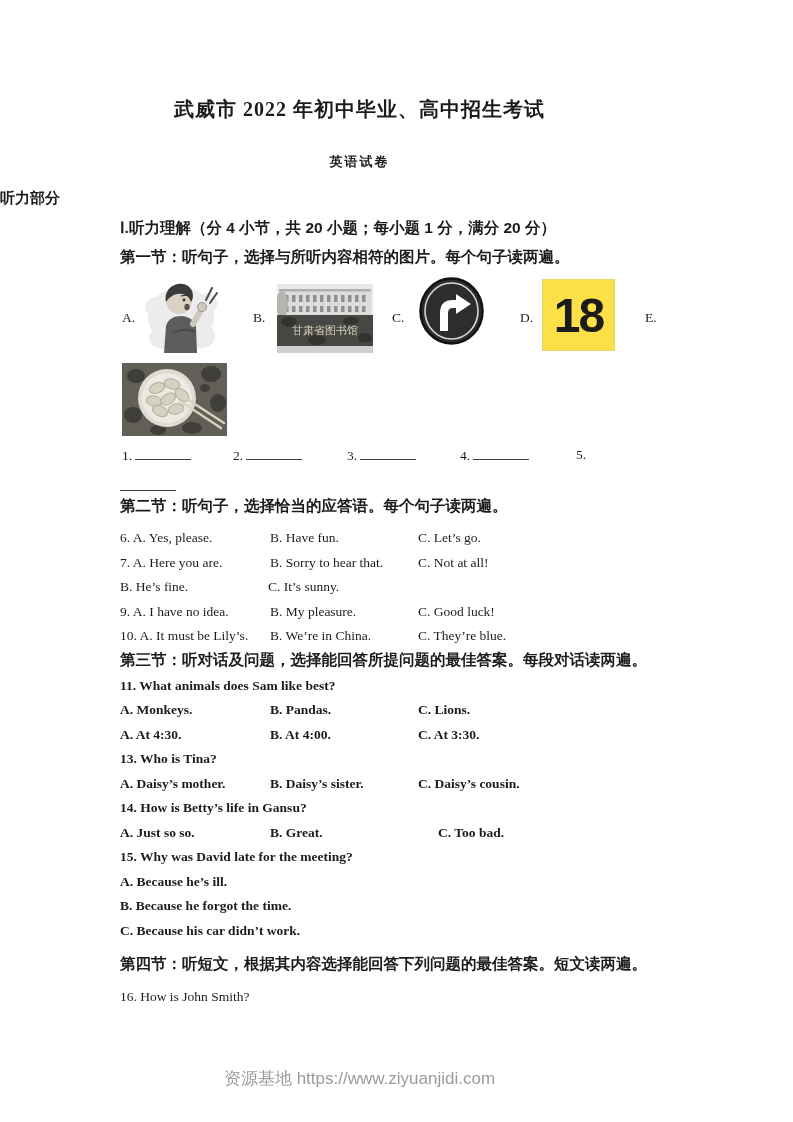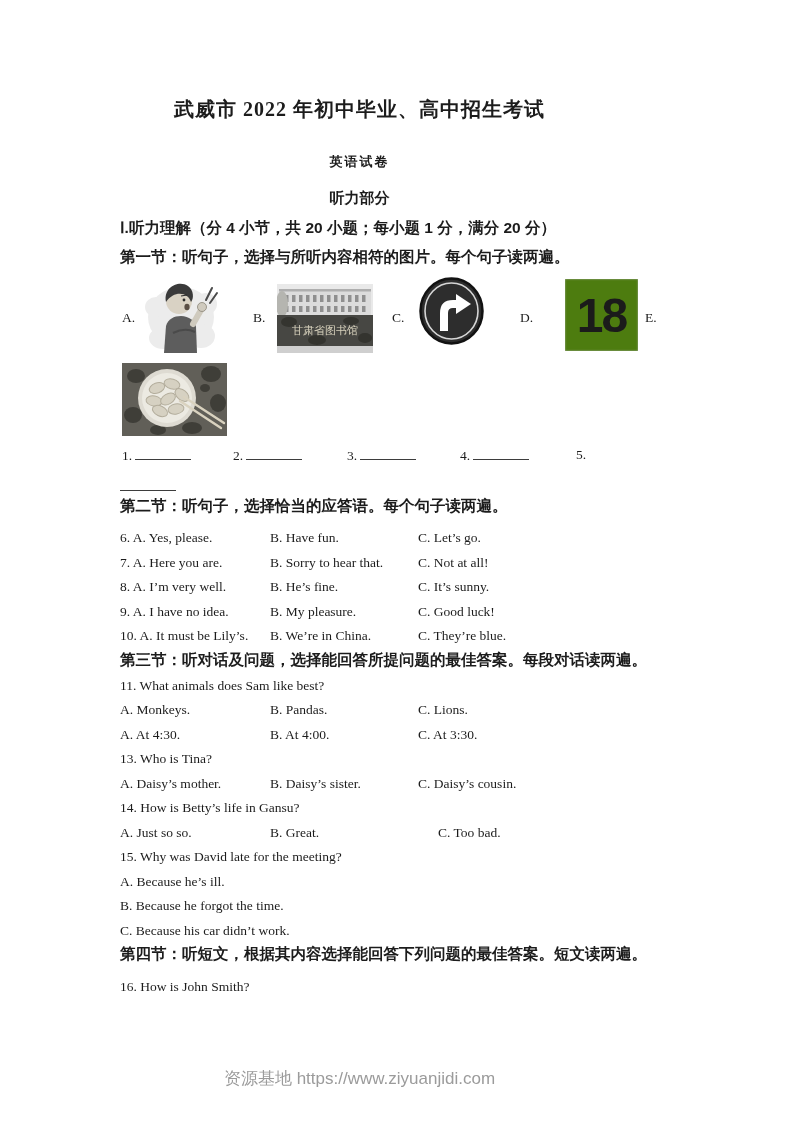--- a/index.html
+++ b/index.html
@@ -2,59 +2,59 @@
 <html><head>
 <meta charset="utf-8">
 <style>
   html,body { margin:0; padding:0; }
   body { width:793px; height:1122px; background:#ffffff; position:relative; overflow:hidden;
          font-family:"Liberation Serif", serif; color:#1c1c1c; }
   .page { position:relative; width:719px; height:1122px; }
 
   .title { padding-top:96px; text-align:center; font-size:20px; font-weight:bold; letter-spacing:1px; line-height:26px; }
   .subtitle { margin-top:27px; text-align:center; font-size:13px; font-weight:bold; letter-spacing:2px; line-height:26px; }
-  .part-heading { margin-top:13px; text-align:center; font-size:15px; font-weight:bold; line-height:20px; }
+  .part-heading { margin-top:13px; font-size:15px; font-weight:bold; line-height:20px; }
 
   .content { padding:0 20px 0 120px; }
 
   .cn-heading { font-weight:bold; font-size:15.5px; line-height:22px; font-family:"Liberation Sans","Liberation Serif",sans-serif; }
   .sec1-heading { margin-top:9px; }
   .p1-heading { margin-top:7px; }
   .p2-heading { margin-top:2px; }
   .p3-heading { }
-  .p4-heading { margin-top:0px; }
+  .p4-heading { margin-top:10px; }
 
   .en { font-size:13.5px; }
 
   
   .pictures-row { position:relative; height:78px; margin-top:8px; }
   .pictures-row .pic-label { position:absolute; top:34px; font-size:13.5px; }
   .pic { position:absolute; display:block; }
 
-  .num18-box { position:absolute; left:445px; top:3px; width:73px; height:72px; background:#4d7c0f;
+  .num18-box { position:absolute; left:422px; top:3px; width:73px; height:72px; background:#fde047;
                display:flex; align-items:center; justify-content:center;
                font-family:"Liberation Sans",sans-serif; font-weight:bold; font-size:48px; color:#1b1b1b;
                letter-spacing:-2px; box-shadow:0 0 2px #bbb inset; }
 
   .dumpling-row { margin-top:9px; height:73px; position:relative; }
 
   
   .blanks-row { position:relative; height:17px; margin-top:11px; font-size:13.5px; }
   .blanks-row .blank-item { position:absolute; top:0; white-space:nowrap; }
   .blank-line { display:inline-block; width:56px; height:12px; border-bottom:1.3px solid #3d3d3d; margin-left:3px; }
   .lone-blank { margin-top:13px; height:16px; }
 
   
   .qrows { margin-top:9px; }
   .qrow { display:flex; line-height:24.5px; white-space:nowrap; }
   .qrow .col-a { min-width:142px; padding-right:8px; }
   .qrow .col-b { min-width:140px; padding-right:8px; }
   .qrow .col-c { flex:1; }
   .qline { line-height:24.5px; white-space:nowrap; }
-  .p3-rows { margin-top:3px; }
+  .p3-rows { margin-top:3px;font-weight:bold; }
 
   .q16 { margin-top:10px; }
 
   .footer { position:absolute; left:0; bottom:32px; width:100%; text-align:center;
             font-family:Liberation Sans, sans-serif; font-size:17px; color:#9b9b9b; }
 </style>
 </head>
 <body>
 
 <div class="page">
@@ -200,21 +200,20 @@
         <span class="col-a">6. A. Yes, please.</span>
         <span class="col-b">B. Have fun.</span>
         <span class="col-c">C. Let’s go.</span>
       </div>
       <div class="qrow">
         <span class="col-a">7. A. Here you are.</span>
         <span class="col-b">B. Sorry to hear that.</span>
         <span class="col-c">C. Not at all!</span>
       </div>
       <div class="qrow">
-        <span class="col-a">8. A. I’m very well.</span>
         <span class="col-b">B. He’s fine.</span>
         <span class="col-c">C. It’s sunny.</span>
       </div>
       <div class="qrow">
         <span class="col-a">9. A. I have no idea.</span>
         <span class="col-b">B. My pleasure.</span>
         <span class="col-c">C. Good luck!</span>
       </div>
       <div class="qrow">
         <span class="col-a">10. A. It must be Lily’s.</span>

